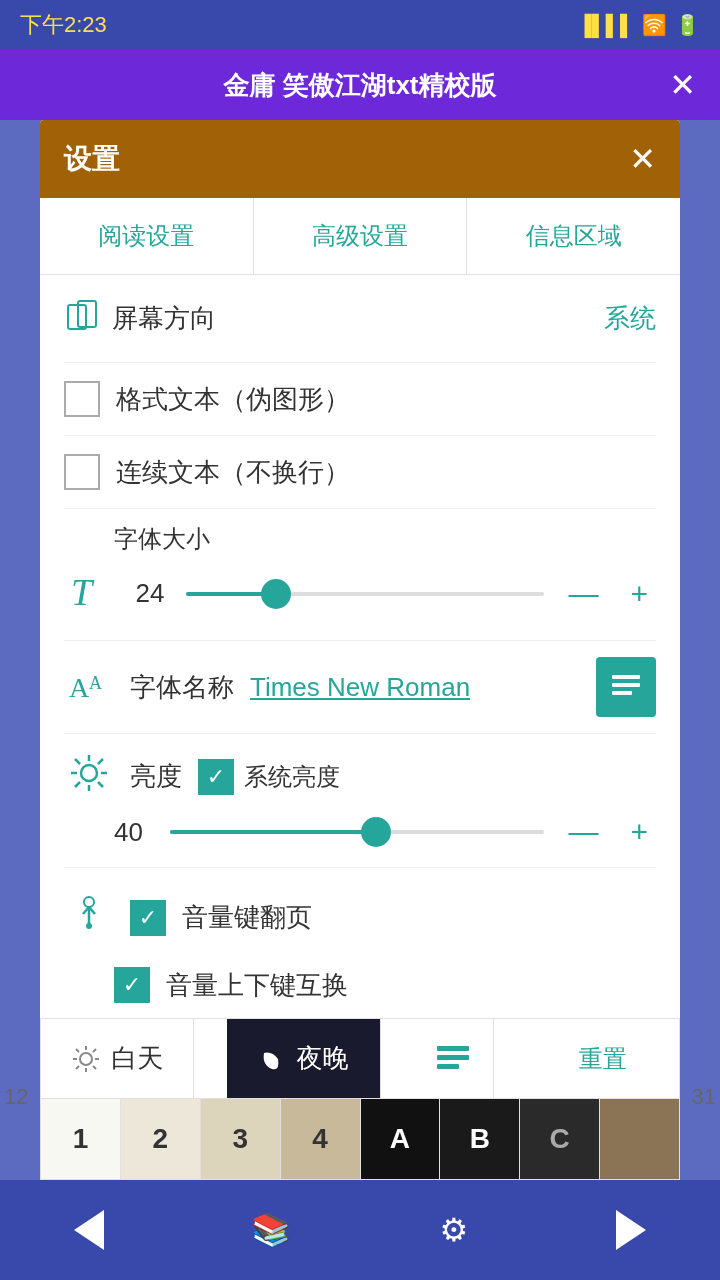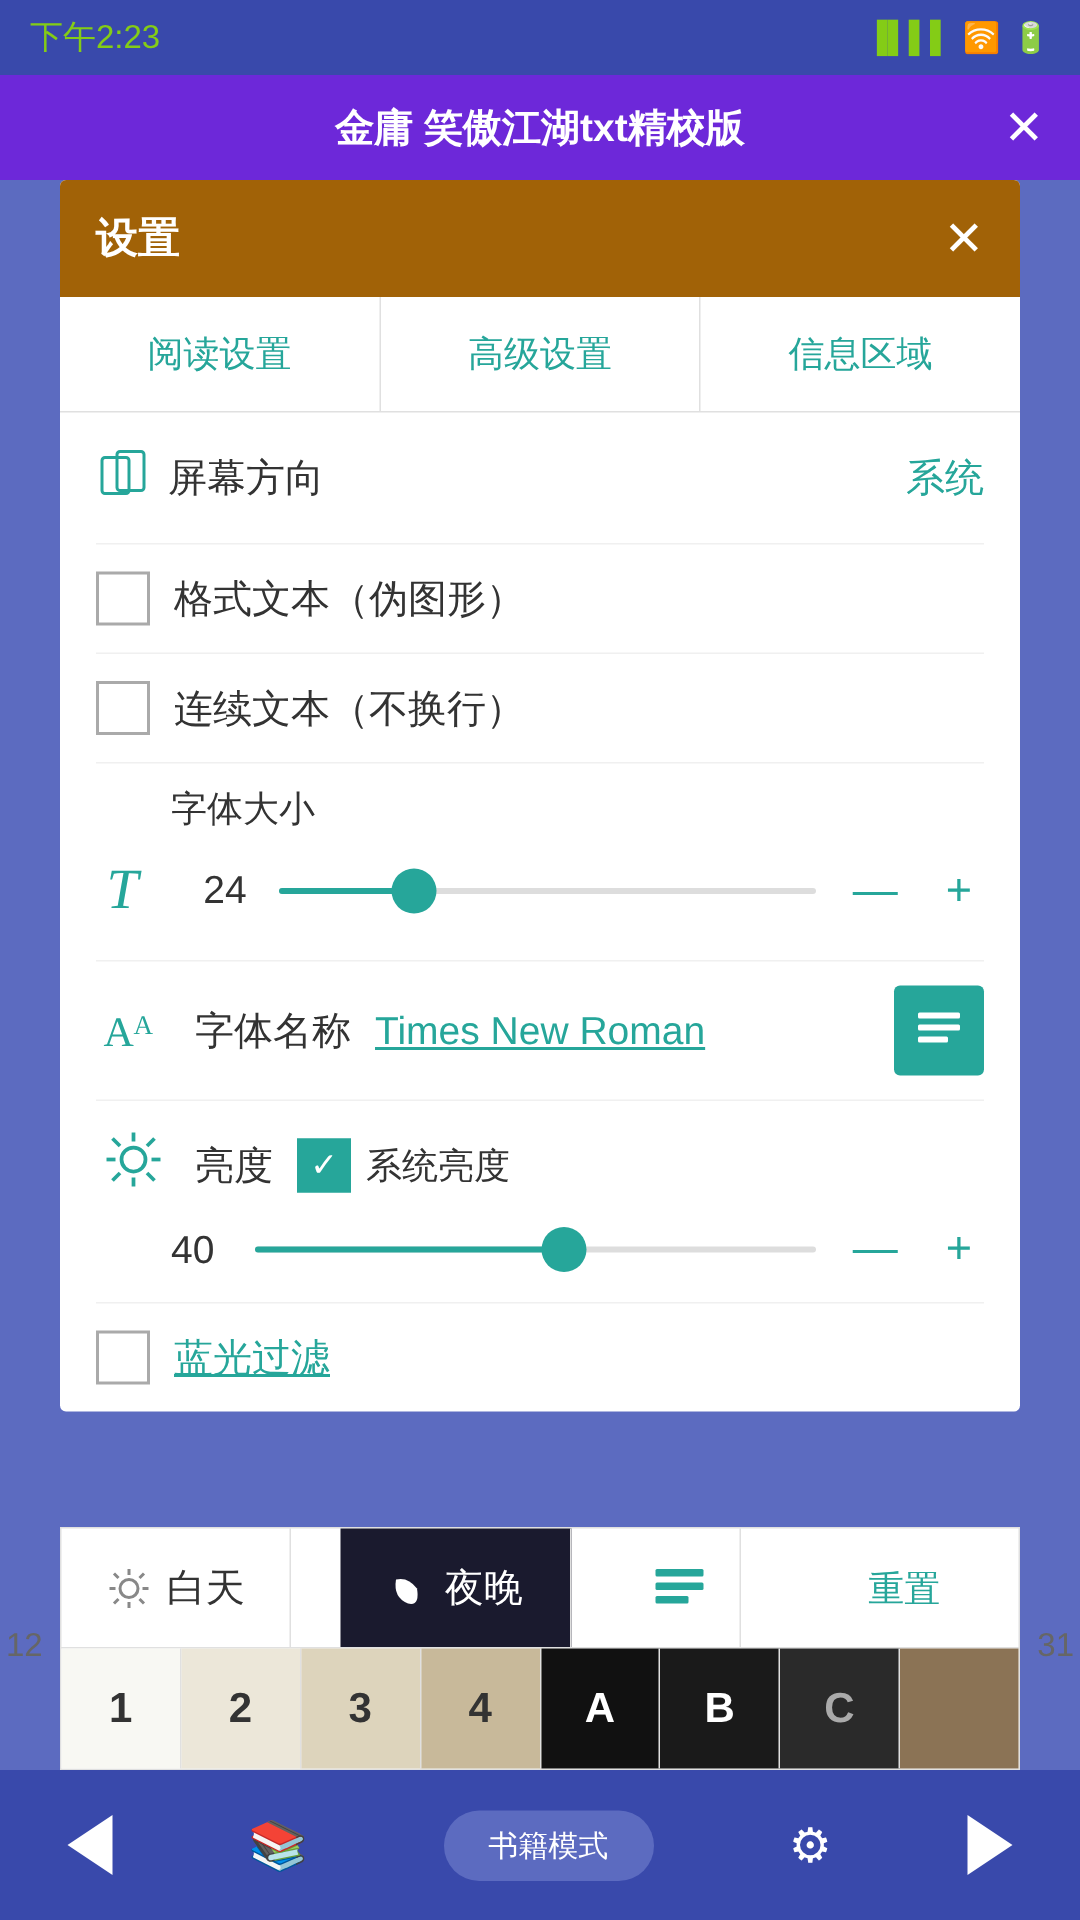--- a/index.html
+++ b/index.html
@@ -15,21 +15,21 @@
 
     
     .status-bar {
       width: 100%;
       height: 50px;
       background: #3949ab;
       display: flex;
       align-items: center;
       justify-content: space-between;
       padding: 0 20px;
-      color: #84cc16;
+      color: #fde047;
       font-size: 22px;
     }
     .status-icons {
       display: flex;
       align-items: center;
       gap: 8px;
       font-size: 20px;
     }
 
     
@@ -625,20 +625,39 @@
           <div class="slider-track">
             <div class="slider-fill" style="width:55%"></div>
             <div class="slider-thumb" style="left:55%"></div>
           </div>
         </div>
         <span class="slider-btn">—</span>
         <span class="slider-btn">+</span>
       </div>
     </div>
 
+    <div class="volume-section">
+      <div class="volume-row">
+        <div class="volume-icon">
+          <svg width="44" height="44" viewBox="0 0 44 44">
+            <circle cx="22" cy="10" r="5" fill="none" stroke="#26a69a" stroke-width="2"></circle>
+            <line x1="22" y1="15" x2="22" y2="34" stroke="#26a69a" stroke-width="2.5"></line>
+            <line x1="16" y1="22" x2="22" y2="15" stroke="#26a69a" stroke-width="2.5"></line>
+            <line x1="28" y1="22" x2="22" y2="15" stroke="#26a69a" stroke-width="2.5"></line>
+            <circle cx="22" cy="34" r="3" fill="#26a69a"></circle>
+          </svg>
+        </div>
+        <div class="checkbox-box checked"></div>
+        <span class="checkbox-label">音量键翻页</span>
+      </div>
+      <div class="volume-row" style="padding-left:50px;">
+        <div class="checkbox-box checked"></div>
+        <span class="checkbox-label">音量上下键互换</span>
+      </div>
+    </div>
 
     <div class="blue-filter-row">
       <div class="checkbox-box"></div>
       <span class="blue-filter-label">蓝光过滤</span>
     </div>
 
   </div>
 </div>
 
 <div class="page-num-left">12</div>
@@ -710,22 +729,19 @@
   </div>
 </div>
 
 <div class="bottom-nav">
   <div class="nav-item">
     <div class="nav-arrow-left"></div>
   </div>
   <div class="nav-item">
     <span class="nav-icon">📚</span>
   </div>
-  <div class="nav-item nav-center">
-    <span>书籍模式</span>
-  </div>
   <div class="nav-item">
     <span class="nav-icon">⚙</span>
   </div>
   <div class="nav-item">
     <div class="nav-arrow-right"></div>
   </div>
 </div>
 
 </body></html>

